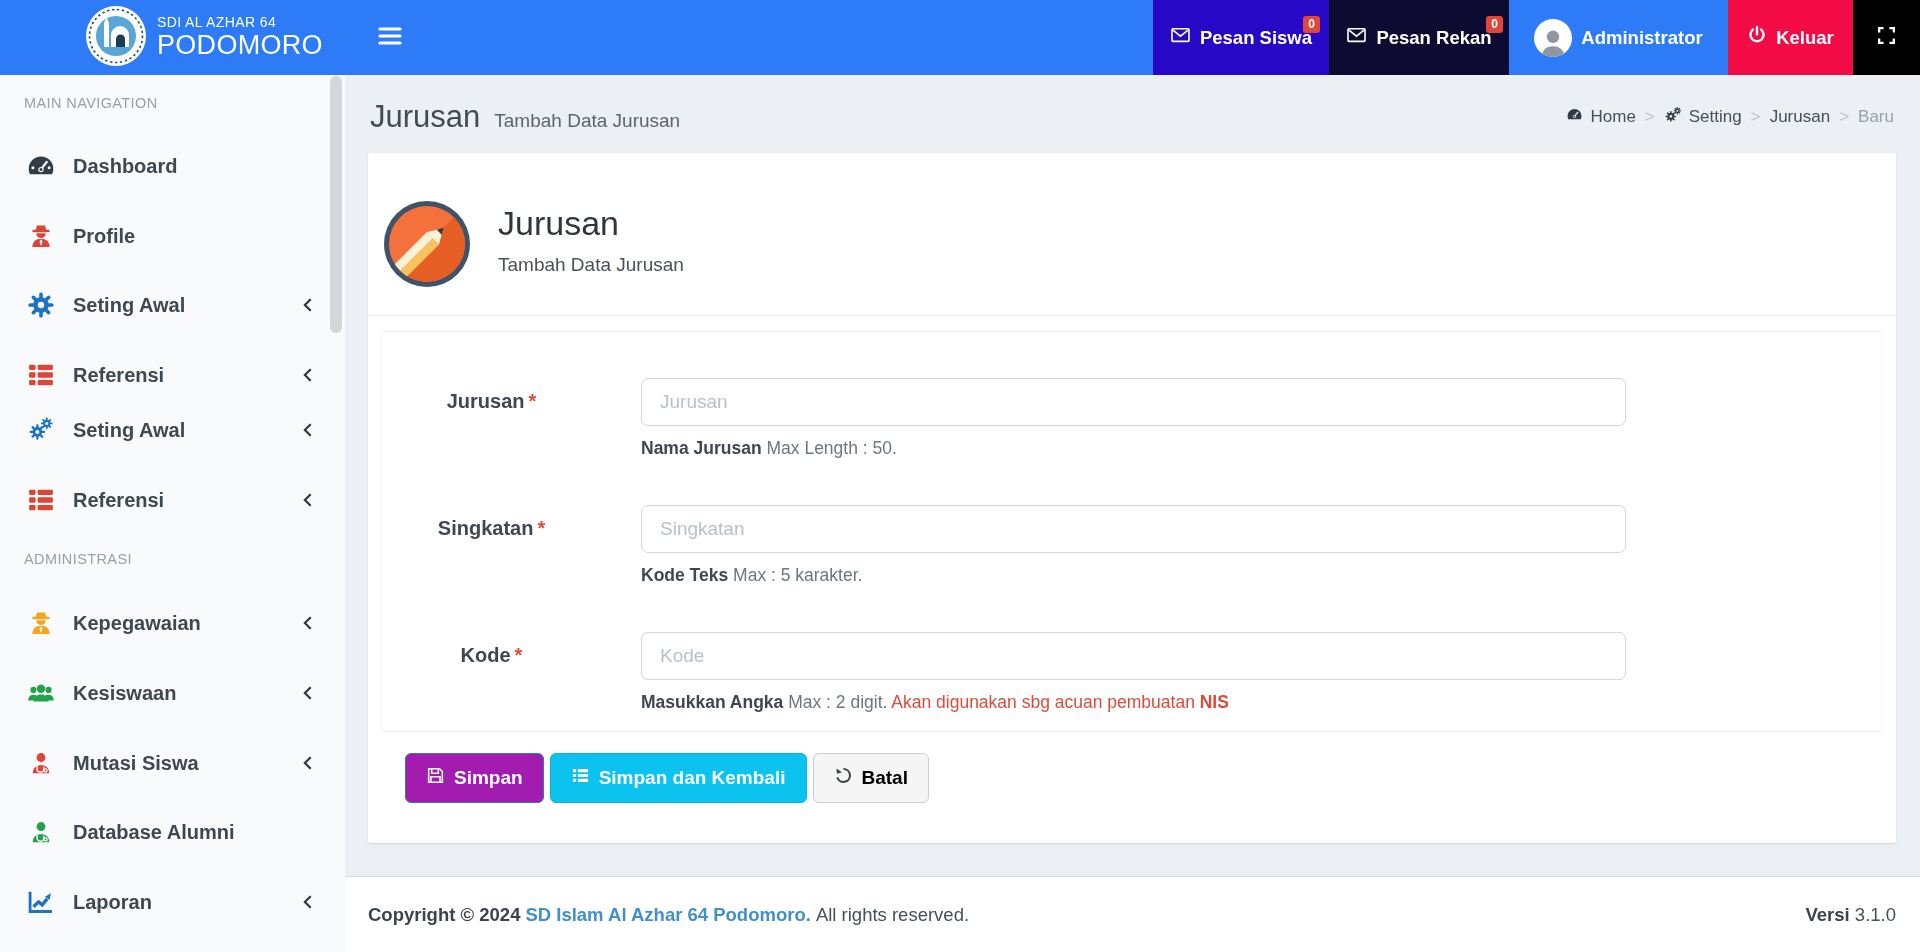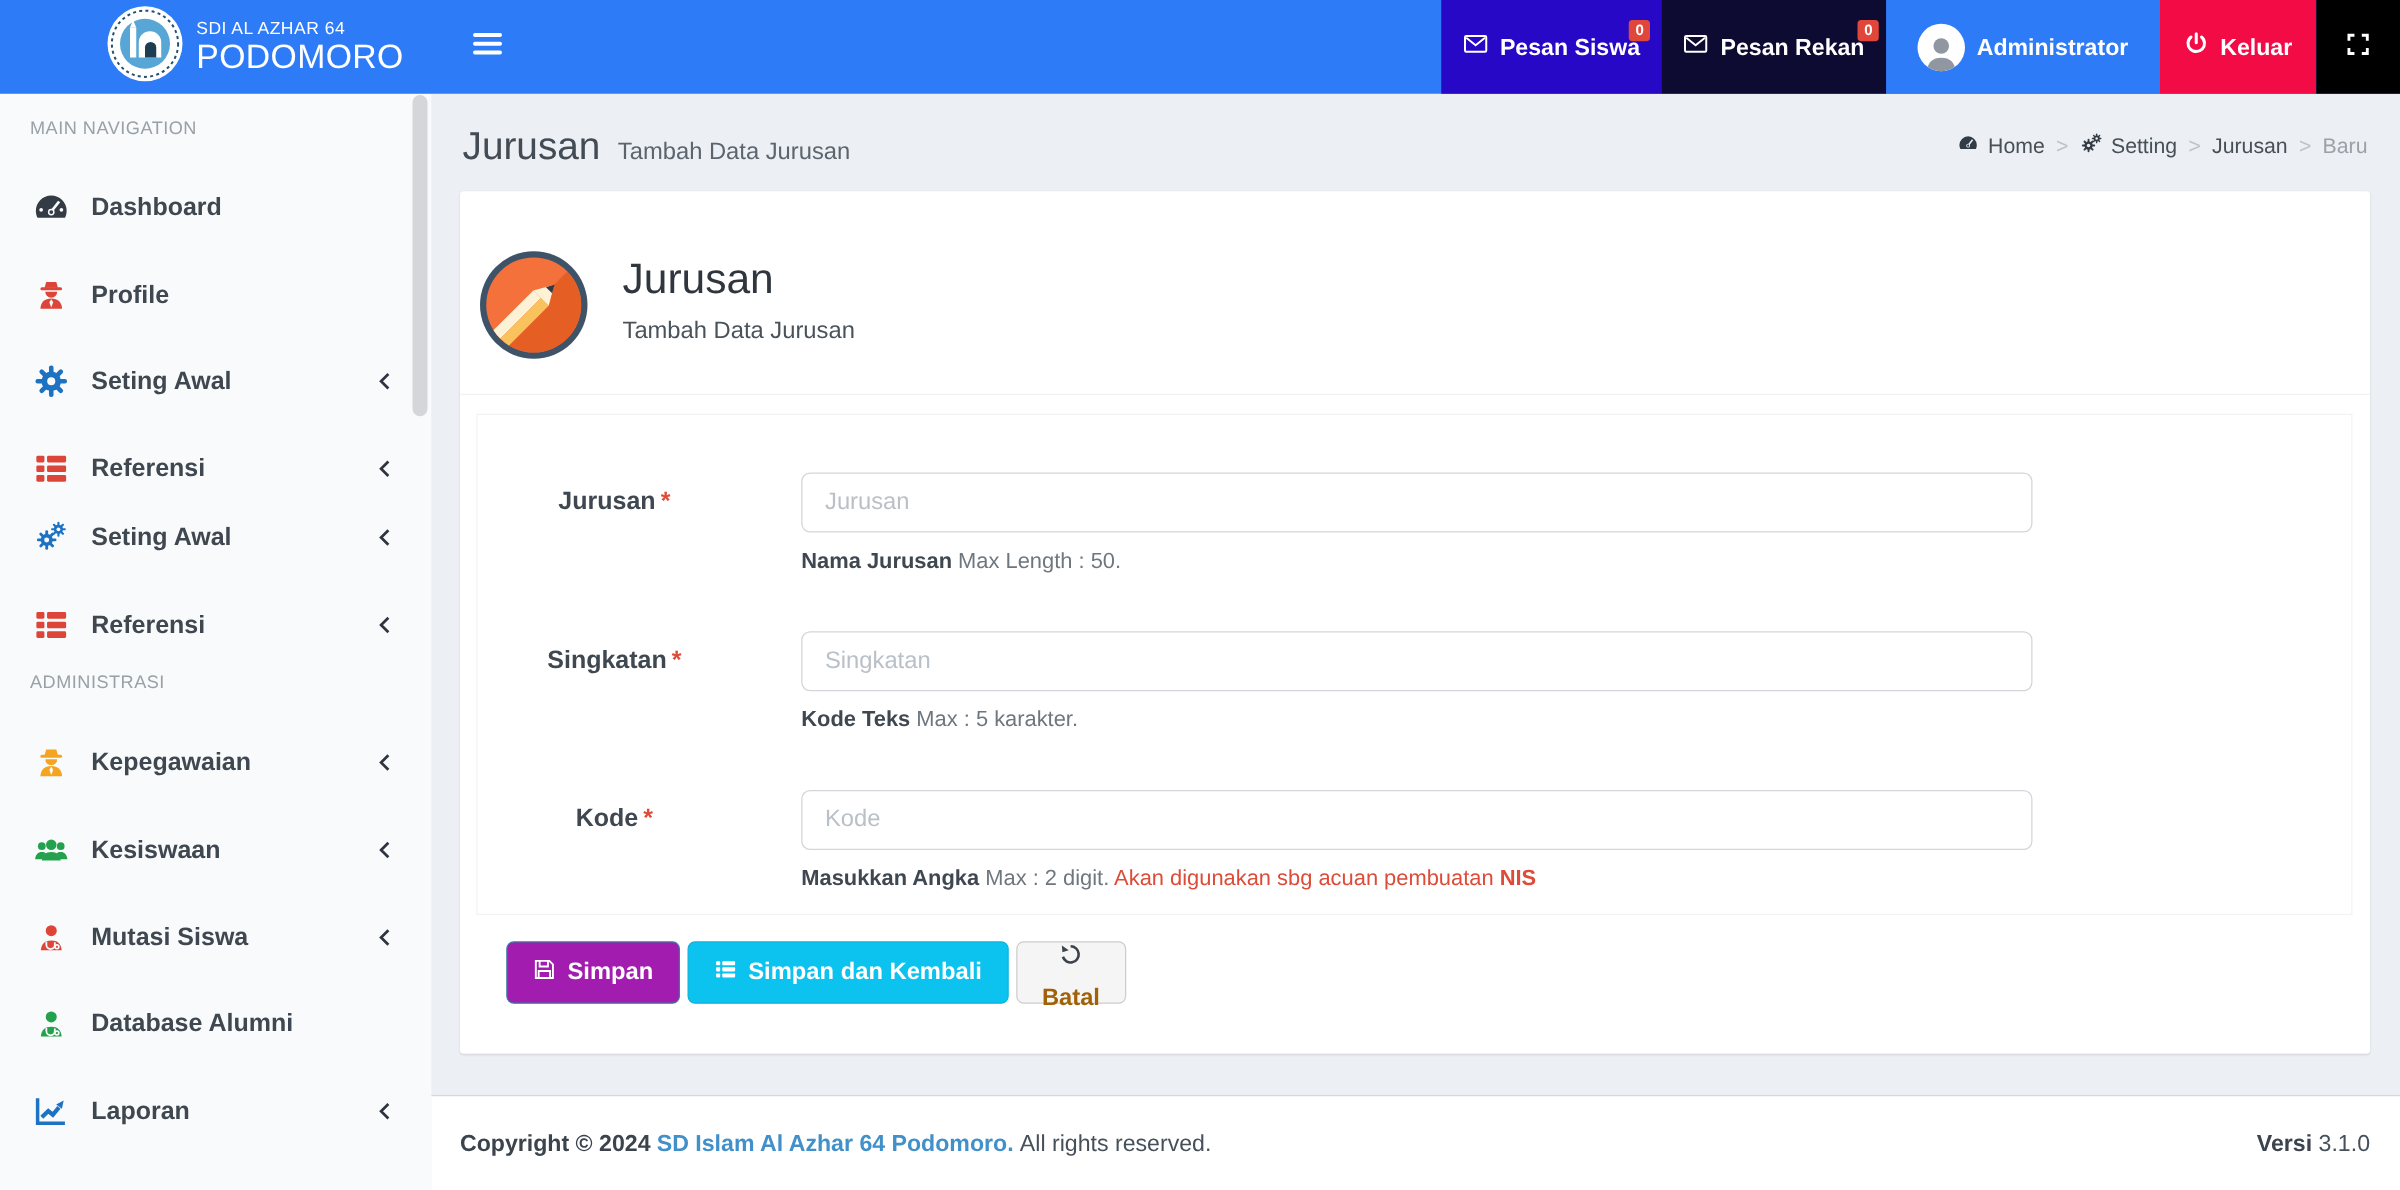--- a/index.html
+++ b/index.html
@@ -72,21 +72,21 @@
   .f-help { margin-top:12px; font-size:17.5px; color:#6e767e; }
   .f-help b { color:#3f4750; }
   .warn { color:#dd4b39; } .warn b { color:#dd4b39; }
 
   .btn-row { margin:21px 0 0 37px; display:flex; gap:6px; }
   .btn { height:50px; border-radius:6px; font-size:19px; font-weight:600; font-family:inherit;
     display:inline-flex; align-items:center; gap:9px; padding:0 20px; cursor:pointer;
     border:1px solid transparent; }
   .btn-primary { background:#a21caf; border-color:#3a78a2; color:#fff; }
   .btn-info { background:#0cc2ee; border-color:#0ab3dc; color:#fff; }
-  .btn-default { background:#f5f5f5; border-color:#cdcdcd; color:#a16207;flex-direction:column; }
+  .btn-default { background:#f5f5f5; border-color:#cdcdcd; color:#000000; }
 
   
   .footer { position:absolute; left:345px; right:0; bottom:0; height:76px; background:#fff;
     border-top:1px solid #d2d6de; display:flex; align-items:center;
     justify-content:space-between; padding:0 24px 0 23px; font-size:18.5px; color:#46505a; }
   .footer b { color:#3b434c; }
   .footer a { color:#4190ca; font-weight:700; text-decoration:none; cursor:pointer; }
   .f-left span, .f-left a, .f-left b { margin-right:5px; }
 </style>
 </head>
@@ -289,21 +289,21 @@
       </svg>
     </span>
     <span class="si-label">Referensi</span>
     <span class="si-arrow">
       <svg width="18" height="18" viewBox="0 0 20 20" fill="none" stroke="currentColor" stroke-width="2.4">
           <path d="M13 3.5L6.5 10 13 16.5"></path>
         </svg>
     </span>
   </div>
 
-  <div class="nav-header" style="margin-top:18px">ADMINISTRASI</div>
+  <div class="nav-header" style="margin-top:31px">ADMINISTRASI</div>
 
   <div class="side-item" style="margin-top:34px">
     <span class="si-icon">
       <svg width="28" height="28" viewBox="0 0 20 20" fill="#f5a41f">
         <path d="M6.2 5.8l.9-3.3h5.8l.9 3.3z"></path>
         <rect x="3.8" y="5.5" width="12.4" height="1.8" rx=".9"></rect>
         <path d="M6.6 8.1h6.8a3.4 3.4 0 01-6.8 0z"></path>
         <path d="M3.8 17.8c.3-3.8 2.4-5.8 6.2-5.8s5.9 2 6.2 5.8z"></path>
         <path d="M10 12.4l-1.1 1.7 1.1 3.1 1.1-3.1z" fill="#f9fafb"></path>
       </svg>

